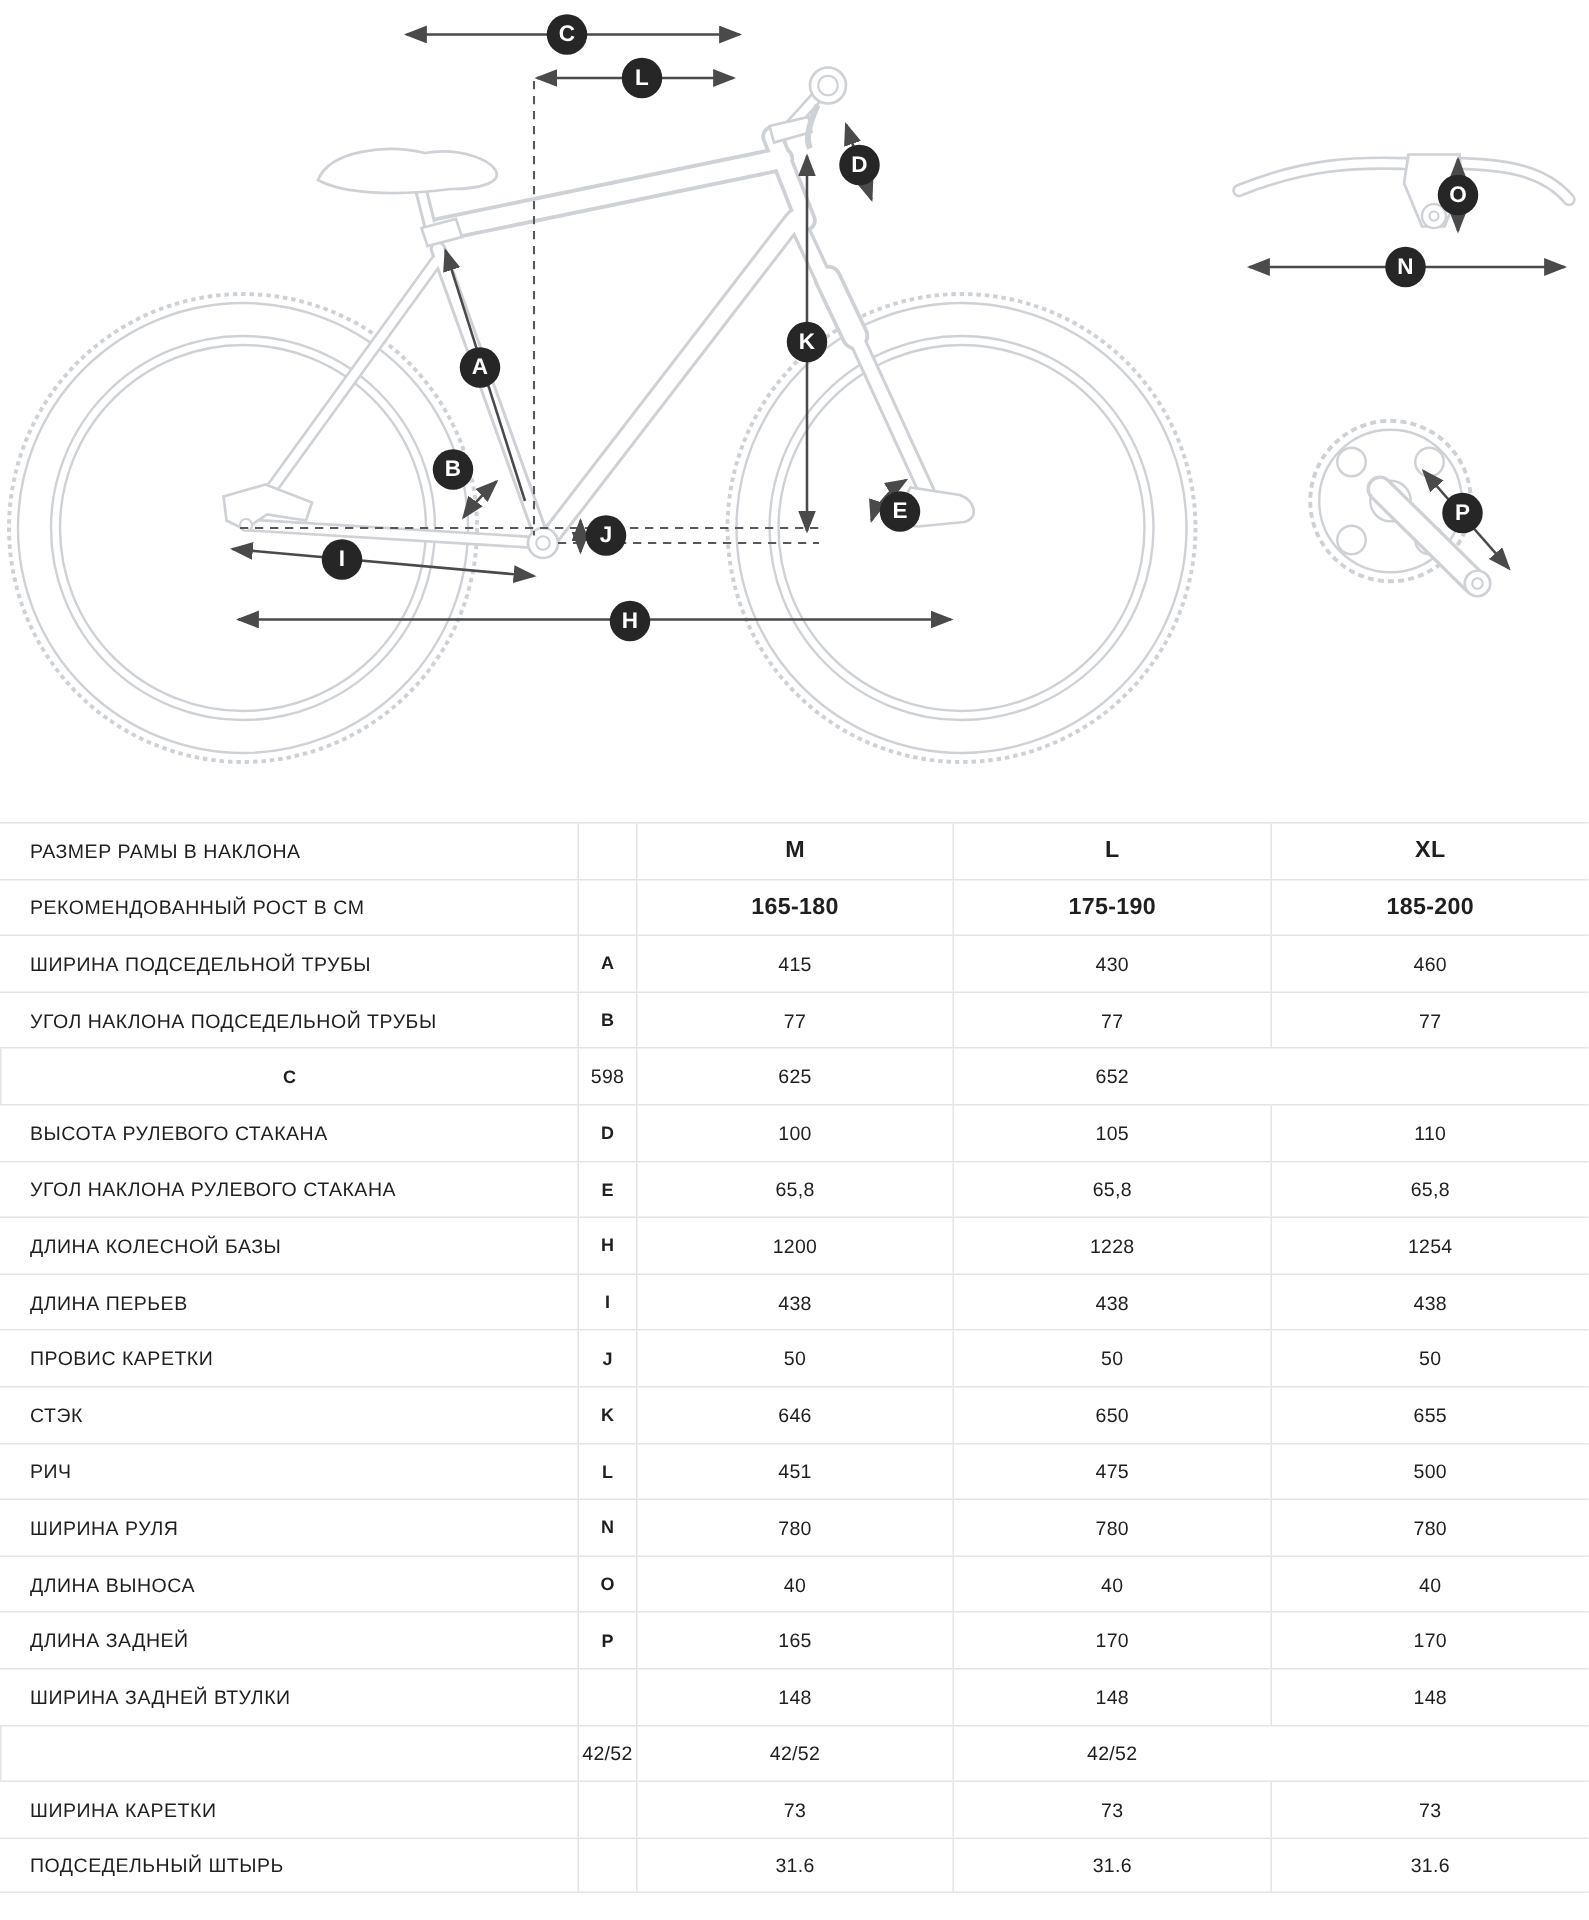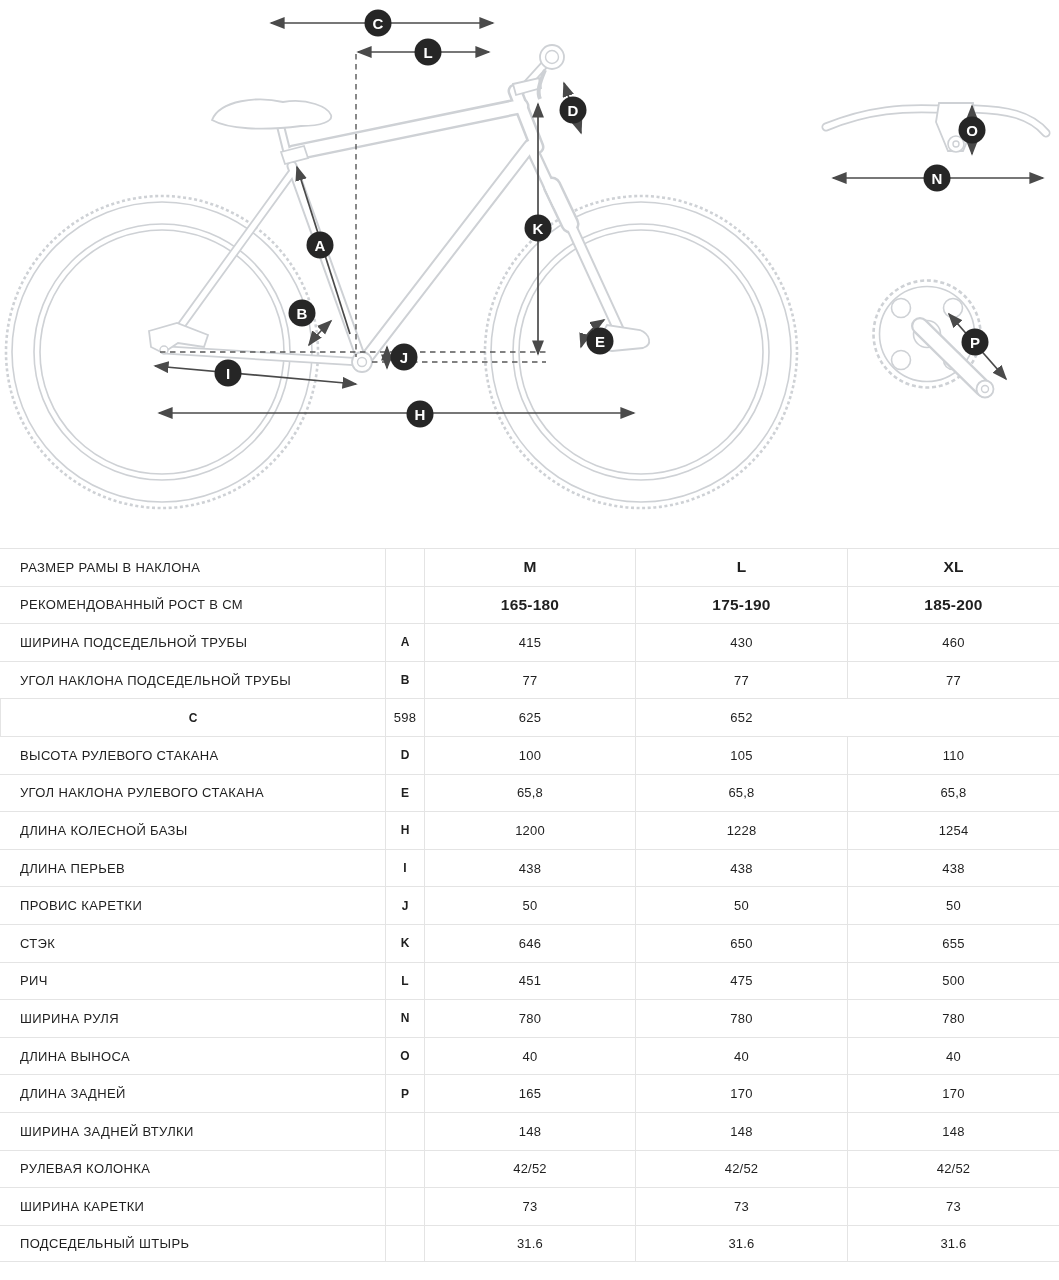--- a/index.html
+++ b/index.html
@@ -287,21 +287,20 @@
 
   <div class="tr">
     <div class="td lbl">ШИРИНА ЗАДНЕЙ ВТУЛКИ</div>
     <div class="td ltr"></div>
     <div class="td val">148</div>
     <div class="td val">148</div>
     <div class="td val">148</div>
   </div>
 
   <div class="tr">
-    <div class="td lbl">РУЛЕВАЯ КОЛОНКА</div>
     <div class="td ltr"></div>
     <div class="td val">42/52</div>
     <div class="td val">42/52</div>
     <div class="td val">42/52</div>
   </div>
 
   <div class="tr">
     <div class="td lbl">ШИРИНА КАРЕТКИ</div>
     <div class="td ltr"></div>
     <div class="td val">73</div>

